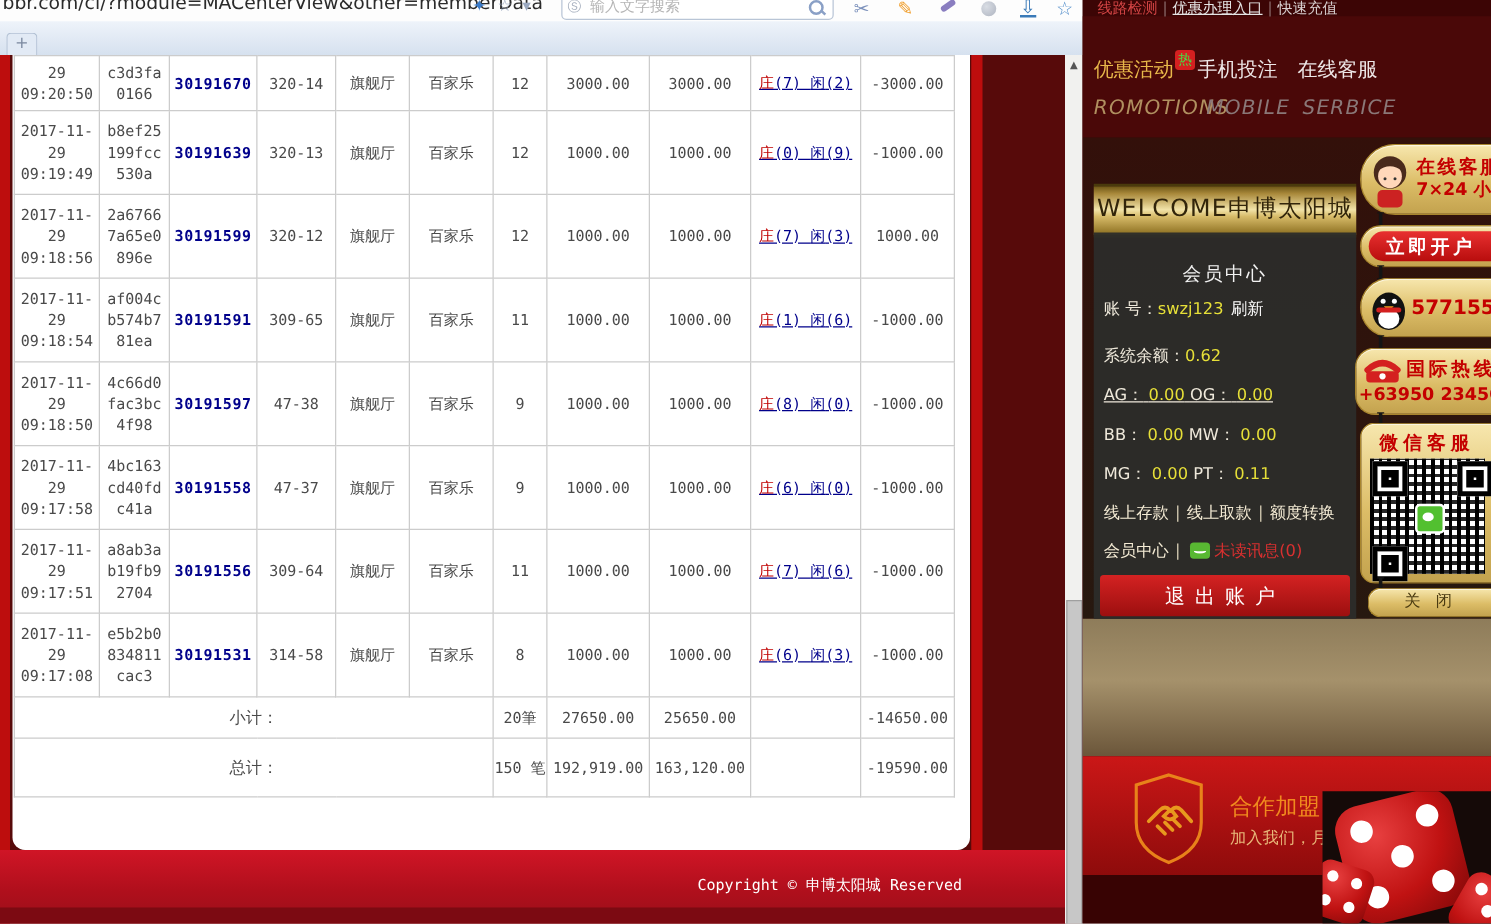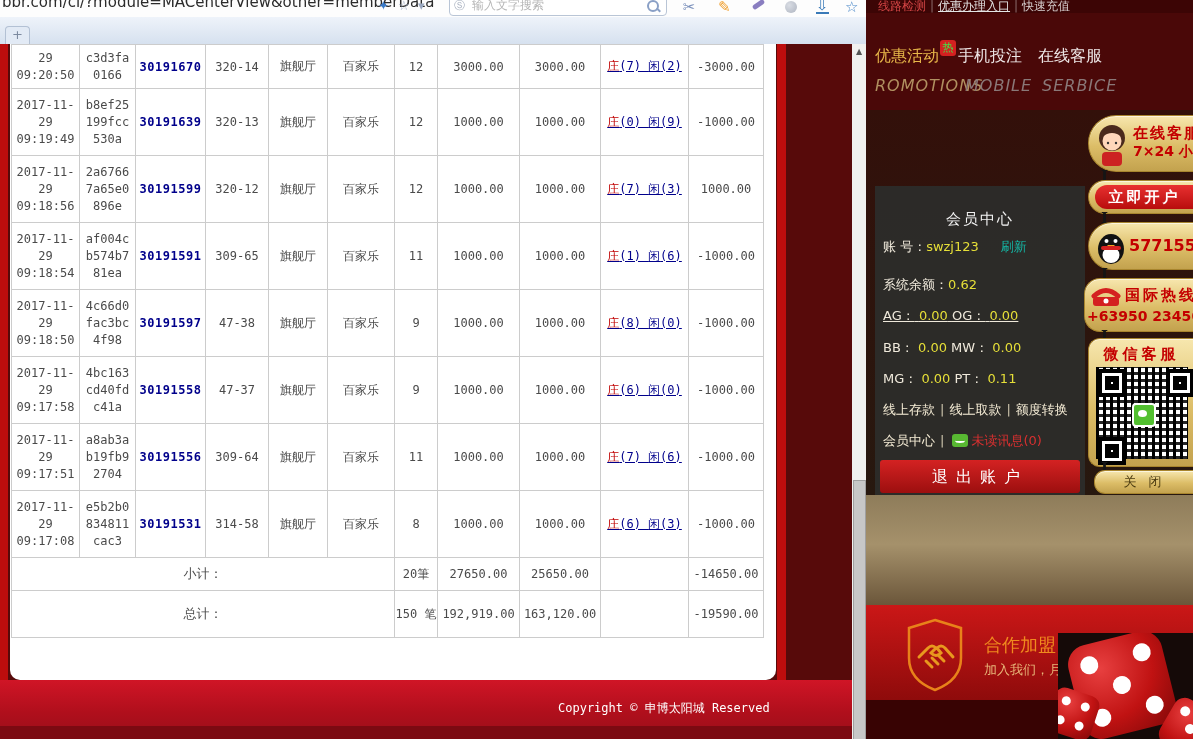--- a/index.html
+++ b/index.html
@@ -67,21 +67,21 @@
   .nav-sub{top:76px;font-size:16px;letter-spacing:1px;color:#8a7878;white-space:nowrap;font-style:italic;}
   .nav-sub.gold{color:#b09060;}
   .hot-badge{left:74px;top:40px;width:16px;height:16px;background:#d42020;border-radius:3px;color:#46e046;font-size:11px;line-height:16px;text-align:center;}
 
   .welcome-banner{left:9px;top:147px;width:210px;height:39px;background:linear-gradient(180deg,#6d5616,#a8883a 15%,#f2e3a8 48%,#d7bb69 62%,#8a6d1e);border-top:2px solid #4a3a0c;border-bottom:2px solid #4a3a0c;text-align:center;line-height:37px;font-size:19px;color:#32250a;letter-spacing:1px;white-space:nowrap;}
 
   .member-panel{left:9px;top:186px;width:210px;height:309px;background:rgba(44,44,42,.95);color:#efe9db;font-size:13px;}
   .m-title{left:0;top:24px;width:210px;text-align:center;font-size:15px;color:#f2f2f2;letter-spacing:2px;}
   .m-line{left:8px;white-space:nowrap;}
   .val{color:#e6df38;}
-  .refresh{color:#14b8a6;margin-left:22px;cursor:pointer;font-family:Liberation Serif, serif;}
+  .refresh{color:#ffffff;margin-left:6px;cursor:pointer;font-family:Liberation Serif, serif;}
   .mp-sep{color:#cfc6ae;margin:0 5px;}
   .m-link{color:#f5ecd5;cursor:pointer;text-align:center;}
   .msg-ic{display:inline-block;width:16px;height:13px;background:#58b832;border-radius:3px;vertical-align:-2px;margin:0 3px;position:relative;}
   .msg-ic::after{content:"";position:absolute;left:3px;top:4px;width:10px;height:3px;border-bottom:2px solid #fff;border-radius:50%;}
   .msg-txt{color:#d83030;}
   .logout-btn{left:5px;top:274px;width:200px;height:33px;background:linear-gradient(180deg,#d42222,#9c0f0f);border:0;border-radius:3px;color:#fff;font-size:16px;letter-spacing:8px;text-align:center;line-height:33px;cursor:pointer;font-family:inherit;}
 
   
   .aff-shield{left:38px;top:617px;}
   .aff-title{left:118px;top:633px;font-size:18px;color:#f08a1e;white-space:nowrap;}
@@ -406,20 +406,21 @@
     </div>
 
     <span class="abs nav-label gold" style="left:9px;">优惠活动</span>
     <span class="abs hot-badge">热</span>
     <span class="abs nav-label" style="left:92px;">手机投注</span>
     <span class="abs nav-label" style="left:172px;">在线客服</span>
     <span class="abs nav-sub gold" style="left:9px;">ROMOTIONS</span>
     <span class="abs nav-sub" style="left:99px;">MOBILE</span>
     <span class="abs nav-sub" style="left:176px;">SERBICE</span>
 
+    <div class="abs welcome-banner">WELCOME申博太阳城</div>
 
     <div class="abs member-panel">
       <div class="abs m-title">会员中心</div>
       <div class="abs m-line" style="top:52px;">
         <span>账 号：</span><span class="val">swzj123</span><span class="refresh">刷新</span>
       </div>
       <div class="abs m-line" style="top:90px;">
         <span>系统余额：</span><span class="val">0.62</span>
       </div>
       <div class="abs m-line" style="top:121px;text-decoration:underline;">

